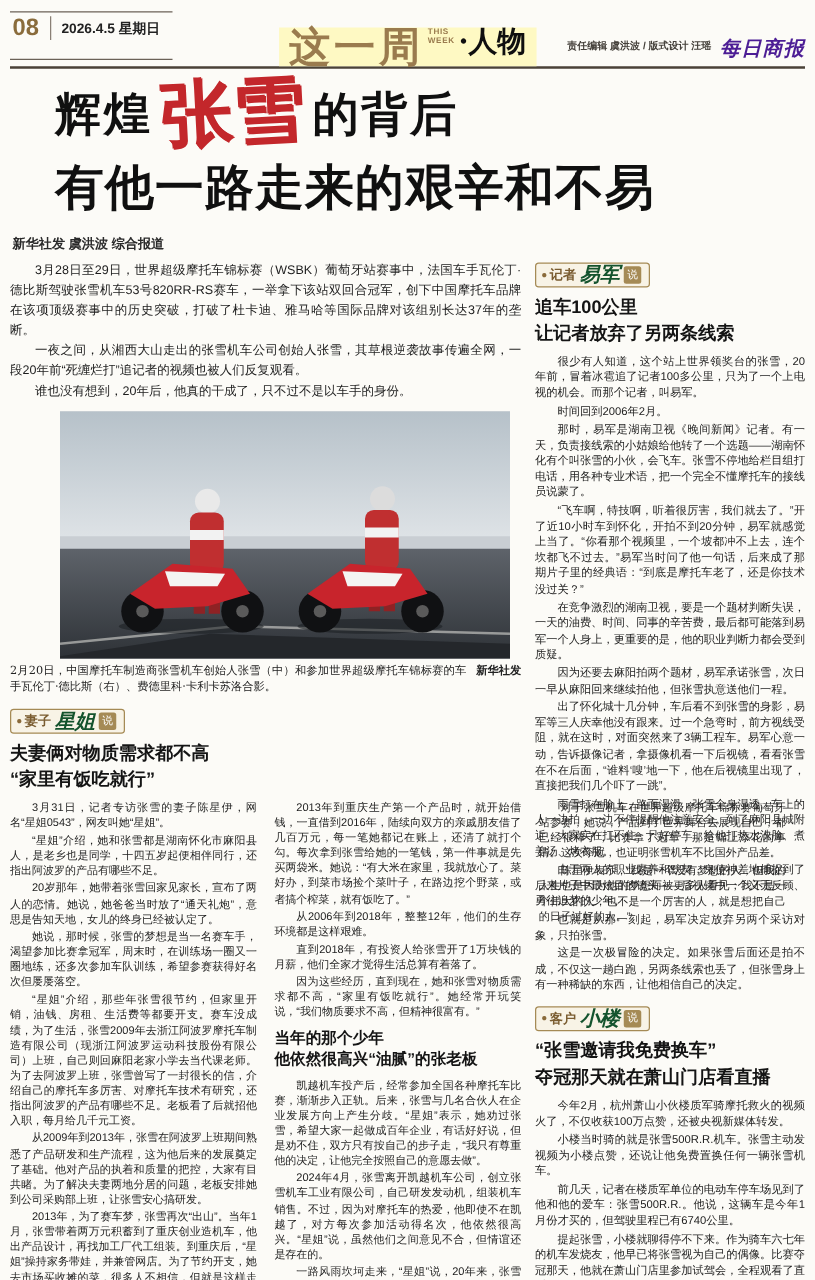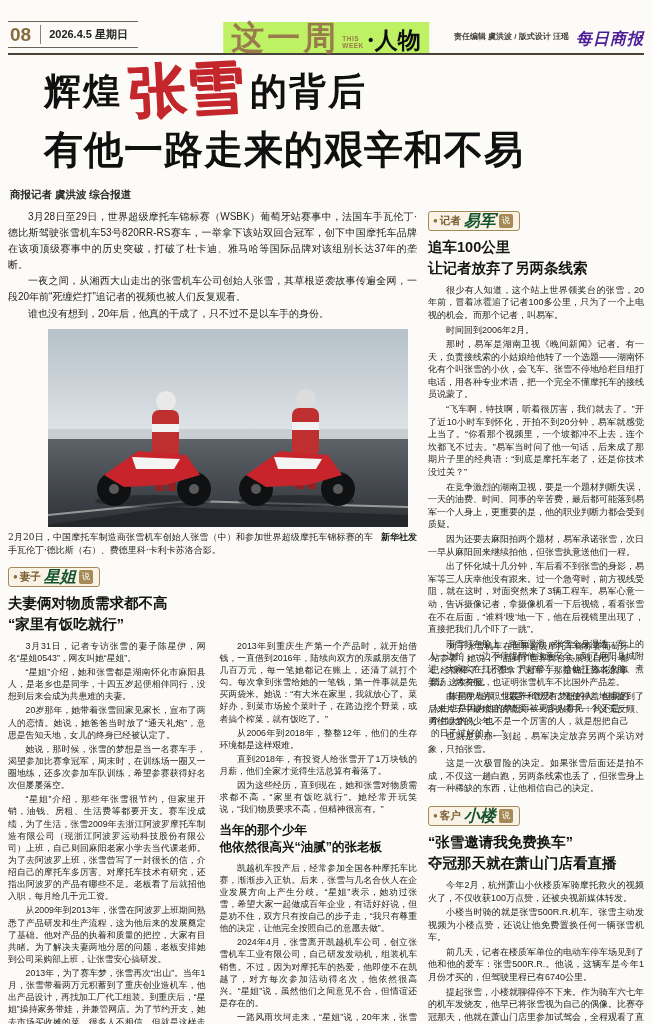--- a/index.html
+++ b/index.html
@@ -7,25 +7,25 @@
     width:652px;height:1024px;overflow:hidden;position:relative;
     background:#fcfbf7;color:#1b1b1b;
     font-family:"Liberation Sans","DejaVu Sans",sans-serif;
   }
   .page{padding:6px 8px 0 8px;}
 
   
   .header{position:relative;display:flex;justify-content:space-between;align-items:flex-end;
     border-bottom:2px solid #4a4238;padding:2px 0 5px;height:40px;}
   .header-left{display:flex;align-items:center;gap:8px;border-top:1.5px solid #6b6258;
-    border-bottom:1.5px solid #6b6258;padding:3px 10px 3px 2px;}
+    border-bottom:1.5px solid #6b6258;padding:3px 10px 15px 2px;}
   .page-num{font-size:19px;font-weight:bold;color:#8a6c3c;padding-right:9px;border-right:1px solid #8a8075;line-height:1;}
   .page-date{font-size:11px;font-weight:bold;color:#222;}
   .header-center{position:absolute;left:50%;transform:translateX(-50%);bottom:0;
-    display:flex;align-items:flex-end;gap:3px;background:#bef264;padding:0 8px;}
+    display:flex;gap:3px;background:#fef9c3;padding:0 8px;}
   .week-cn{font-family:"DejaVu Serif","Liberation Serif",serif;font-size:33px;font-weight:900;
     color:#9a7b4e;letter-spacing:3px;line-height:.95;}
   .week-en{display:flex;flex-direction:column;font-size:6.5px;font-weight:bold;color:#9a7b4e;
     line-height:1.1;padding-bottom:4px;letter-spacing:.5px;}
   .section-sub{font-family:"DejaVu Serif","Liberation Serif",serif;font-size:23px;font-weight:900;
     color:#0f0f0f;line-height:1;padding-bottom:2px;}
   .header-right{text-align:right;display:flex;align-items:flex-start;gap:7px;padding-bottom:1px;}
   .credits{font-size:8px;color:#44403a;font-weight:bold;}
   .masthead{font-family:"DejaVu Serif","Liberation Serif",serif;font-size:16px;font-weight:900;
     color:#4c1d95;letter-spacing:1px;line-height:1;font-style:italic;}
@@ -96,21 +96,21 @@
 
   <div class="headline">
     <div class="hl1">
       <span class="hl-pre">辉煌</span>
       <span class="hl-name">张雪</span>
       <span class="hl-post">的背后</span>
     </div>
     <div class="hl2">有他一路走来的艰辛和不易</div>
   </div>
 
-  <div class="byline">商报记者 虞洪波 综合报道</div>
+  <div class="byline">新华社发 虞洪波 综合报道</div>
 
   <div class="main">
 
     <div class="col-left">
       <div class="intro">
         <p class="body-p" style="font-size:10px;">3月28日至29日，世界超级摩托车锦标赛（WSBK）葡萄牙站赛事中，法国车手瓦伦丁·德比斯驾驶张雪机车53号820RR-RS赛车，一举拿下该站双回合冠军，创下中国摩托车品牌在该项顶级赛事中的历史突破，打破了杜卡迪、雅马哈等国际品牌对该组别长达37年的垄断。</p>
         <p class="body-p" style="font-size:10px;">一夜之间，从湘西大山走出的张雪机车公司创始人张雪，其草根逆袭故事传遍全网，一段20年前“死缠烂打”追记者的视频也被人们反复观看。</p>
         <p class="body-p" style="font-size:10px;">谁也没有想到，20年后，他真的干成了，只不过不是以车手的身份。</p>
       </div>
 
@@ -171,21 +171,21 @@
           <span class="sec-bullet">●</span>
           <span class="sec-prefix">妻子</span>
           <span class="sec-name">星姐</span>
           <span class="sec-suffix">说</span>
         </div>
         <div class="sec-title">夫妻俩对物质需求都不高</div>
         <div class="sec-title">“家里有饭吃就行”</div>
 
         <div class="two-col">
           <p class="body-p">3月31日，记者专访张雪的妻子陈星伊，网名“星姐0543”，网友叫她“星姐”。</p>
-          <p class="body-p">“星姐”介绍，她和张雪都是湖南怀化市麻阳县人，是老乡也是同学，十四五岁起便相伴同行，没想到后来会成为共患难的夫妻。</p>
+          <p class="body-p">“星姐”介绍，她和张雪都是湖南怀化市麻阳县人，是老乡也是同学，十四五岁起便相伴同行，还指出阿波罗的产品有哪些不足。</p>
           <p class="body-p">20岁那年，她带着张雪回家见家长，宣布了两人的恋情。她说，她爸爸当时放了“通天礼炮”，意思是告知天地，女儿的终身已经被认定了。</p>
           <p class="body-p">她说，那时候，张雪的梦想是当一名赛车手，渴望参加比赛拿冠军，周末时，在训练场一圈又一圈地练，还多次参加车队训练，希望参赛获得好名次但屡屡落空。</p>
           <p class="body-p">“星姐”介绍，那些年张雪很节约，但家里开销，油钱、房租、生活费等都要开支。赛车没成绩，为了生活，张雪2009年去浙江阿波罗摩托车制造有限公司（现浙江阿波罗运动科技股份有限公司）上班，自己则回麻阳老家小学去当代课老师。为了去阿波罗上班，张雪曾写了一封很长的信，介绍自己的摩托车多厉害、对摩托车技术有研究，还指出阿波罗的产品有哪些不足。老板看了后就招他入职，每月给几千元工资。</p>
           <p class="body-p">从2009年到2013年，张雪在阿波罗上班期间熟悉了产品研发和生产流程，这为他后来的发展奠定了基础。他对产品的执着和质量的把控，大家有目共睹。为了解决夫妻两地分居的问题，老板安排她到公司采购部上班，让张雪安心搞研发。</p>
           <p class="body-p">2013年，为了赛车梦，张雪再次“出山”。当年1月，张雪带着两万元积蓄到了重庆创业造机车，他出产品设计，再找加工厂代工组装。到重庆后，“星姐”操持家务带娃，并兼管网店。为了节约开支，她去市场买收摊的菜，很多人不相信，但就是这样走过来的。</p>
           <p class="body-p">2013年到重庆生产第一个产品时，就开始借钱，一直借到2016年，陆续向双方的亲戚朋友借了几百万元，每一笔她都记在账上，还清了就打个勾。每次拿到张雪给她的一笔钱，第一件事就是先买两袋米。她说：“有大米在家里，我就放心了。菜好办，到菜市场捡个菜叶子，在路边挖个野菜，或者搞个榨菜，就有饭吃了。”</p>
           <p class="body-p">从2006年到2018年，整整12年，他们的生存环境都是这样艰难。</p>
           <p class="body-p">直到2018年，有投资人给张雪开了1万块钱的月薪，他们全家才觉得生活总算有着落了。</p>
           <p class="body-p">因为这些经历，直到现在，她和张雪对物质需求都不高，“家里有饭吃就行”。她经常开玩笑说，“我们物质要求不高，但精神很富有。”</p>
           <div class="subhead">

